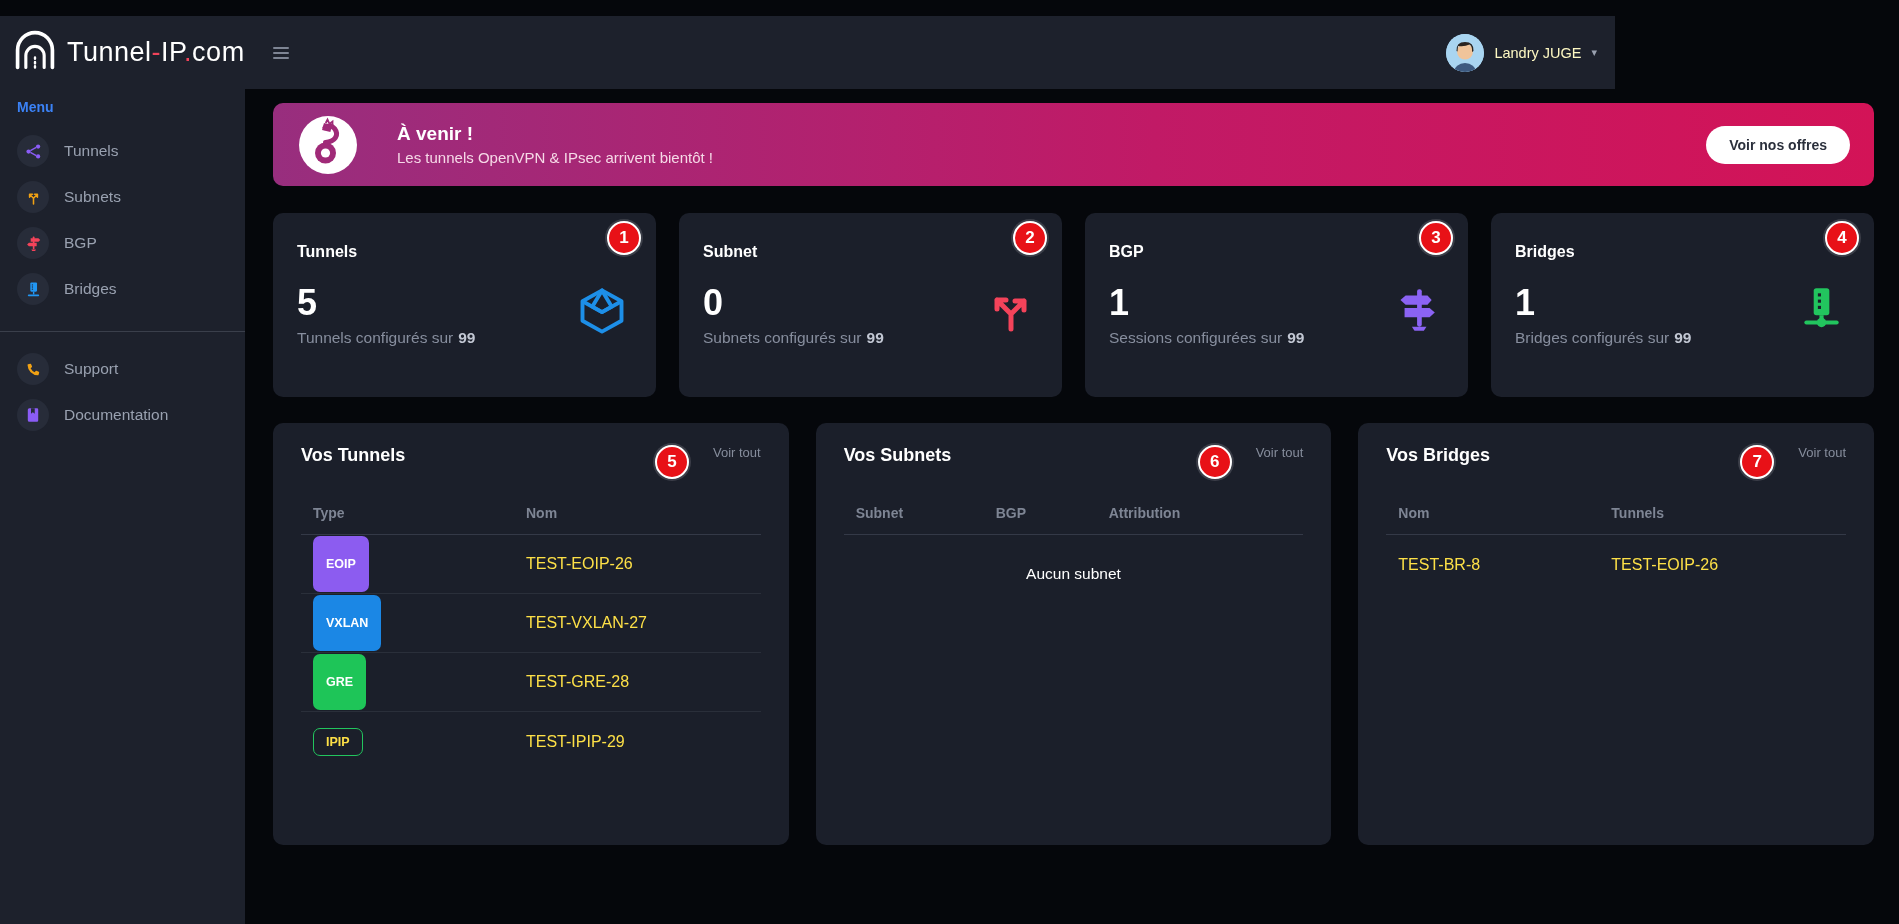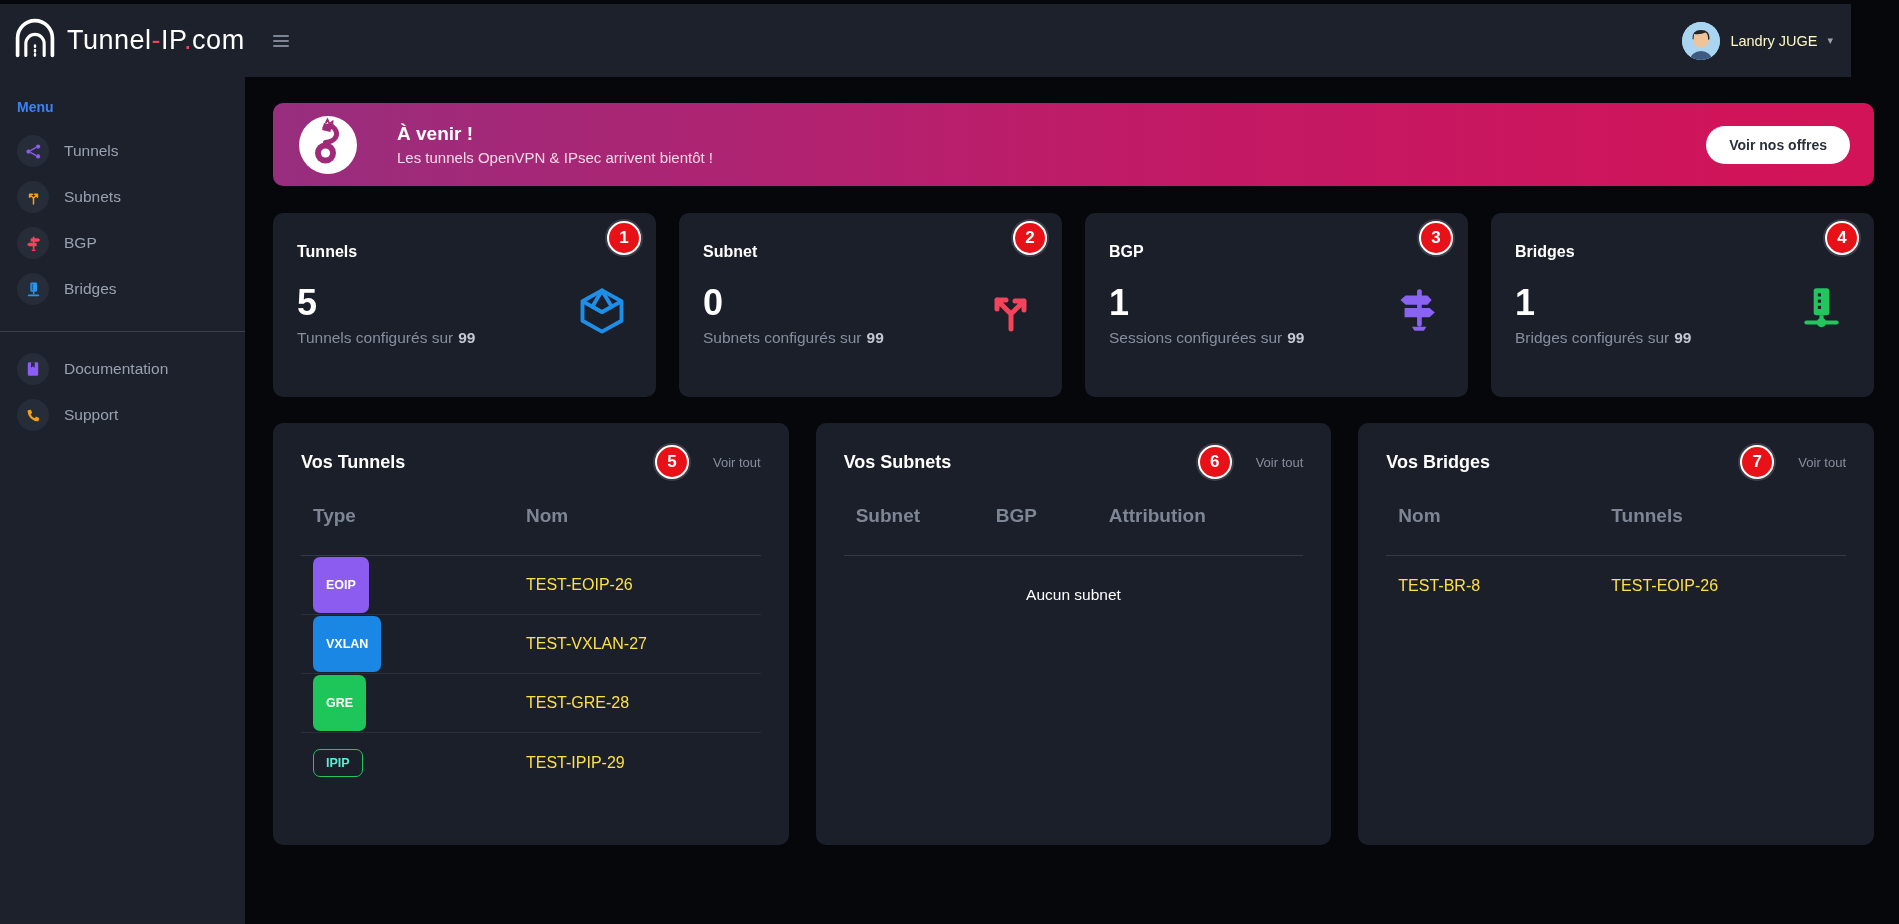--- a/index.html
+++ b/index.html
@@ -1,20 +1,20 @@
 <!DOCTYPE html>
 <html><head>
 <meta charset="utf-8">
 <style>
   * { margin:0; padding:0; box-sizing:border-box; }
   html,body { width:1899px; height:924px; background:#05070b; font-family:"Liberation Sans",sans-serif; overflow:hidden; }
   .stage { position:relative; width:1899px; height:924px; }
 
   
-  .topbar { position:absolute; top:4px; left:0; width:1851px; height:73px; background:#1d212c; display:flex; align-items:center; z-index:5; }
+  .topbar { position:absolute; top:16px; left:0; width:1615px; height:73px; background:#1d212c; display:flex; align-items:center; z-index:5; }
   .logo-wrap { display:flex; align-items:center; gap:10px; padding-left:13px; width:245px; flex-shrink:0; }
   .logo-title { font-size:27px; font-weight:500; color:#ffffff; letter-spacing:.5px; white-space:nowrap; }
   .logo-title .red { color:#f0435a; }
   .hamburger { margin-left:28px; display:flex; flex-direction:column; gap:3px; cursor:pointer; }
   .hamburger span { display:block; width:16px; height:2px; background:#7e8594; border-radius:1px; }
   .user-wrap { margin-left:auto; display:flex; align-items:center; gap:10px; padding-right:18px; cursor:pointer; }
   .avatar { width:38px; height:38px; border-radius:50%; overflow:hidden; background:#a9d5f1; flex-shrink:0; }
   .user-name { color:#fef9c3; font-size:14.5px; font-weight:500; }
   .user-caret { color:#9aa1b0; font-size:11px; }
 
@@ -46,38 +46,38 @@
   .stat-card .num-badge { position:absolute; top:8px; right:15px; }
   .stat-title { font-size:16px; font-weight:bold; color:#ffffff; margin-top:2px; }
   .stat-value { font-size:36px; font-weight:bold; color:#ffffff; margin-top:24px; line-height:1; }
   .stat-caption { font-size:15.5px; color:#878e9e; margin-top:8px; }
   .stat-caption b { color:#c3c8d4; margin-left:5px; }
   .stat-icon { position:absolute; right:28px; top:72px; }
 
   
   .panels-row { margin-top:26px; display:flex; gap:27px; }
   .panel { flex:1; height:422px; background:#1b1f2a; border-radius:10px; padding:22px 28px; }
-  .panel-head { display:flex; align-items:center; }
+  .panel-head { display:flex; align-items:flex-start; }
   .panel-title { font-size:18px; font-weight:bold; color:#ffffff; }
   .panel-head .num-badge { margin-left:auto; }
   .voir-tout { margin-left:24px; color:#868d9c; font-size:13px; cursor:pointer; }
-  .table-head { display:flex; color:#7e8594; font-size:19px; font-weight:bold; margin-top:26px; padding-bottom:28px; border-bottom:1px solid #32364263; border-bottom:1px solid #343947; }
+  .table-head { display:flex; color:#7e8594; font-size:14px; font-weight:bold; margin-top:26px; padding-bottom:13px; border-bottom:1px solid #32364263; border-bottom:1px solid #343947; }
   .cell-a { width:225px; padding-left:12px; }
   .cell-b { flex:1; }
   .sub-a { width:152px; padding-left:12px; }
   .sub-b { width:113px; }
   .sub-c { flex:1; }
   .t-row { display:flex; align-items:center; height:59px; border-bottom:1px solid #2a2f3a; }
   .t-row:last-child { border-bottom:none; }
   .row-name { color:#fde047; font-size:16px; }
   .tag { display:inline-block; font-size:12.5px; font-weight:bold; padding:21px 13px; border-radius:7px; color:#ffffff; text-align:center; }
   .tag-eoip { background:#8c5cf0; }
   .tag-vxlan { background:#1b87e5; }
   .tag-gre { background:#1ec558; }
-  .tag-ipip { background:transparent; border:1.5px solid #22c55e; color:#5eead4; padding:6px 12px; }
+  .tag-ipip { background:transparent; border:1.5px solid #22c55e; color:#fde047; padding:6px 12px; }
   .tag-wg { background:transparent; border:1.5px solid #1e8fe8; color:#3ba1f0; padding:6px 12px; }
   .empty-text { text-align:center; color:#ffffff; font-size:15.5px; margin-top:30px; }
 </style>
 </head>
 <body>
 
 <div class="stage">
 
   <div class="topbar">
     <div class="logo-wrap">
@@ -157,35 +157,35 @@
           <circle cx="10.5" cy="11.5" r="1" fill="#272c39"></circle>
         </svg>
       </span>
       <span class="side-label">Bridges</span>
     </div>
 
     <div class="side-divider"></div>
 
     <div class="side-item">
       <span class="side-icon">
+        <svg width="16" height="16" viewBox="0 0 24 24" fill="#f0a114">
+          <path d="M20.6 16.2 l-3.4-1.5 a1.1 1.1 0 0 0-1.2.3 l-1.5 1.8 a13.4 13.4 0 0 1-6.1-6.1 l1.8-1.5 a1.1 1.1 0 0 0 .3-1.2 L9 4.6 A1.1 1.1 0 0 0 7.7 4 l-3.1.8 a1.1 1.1 0 0 0-.8 1.1 A16 16 0 0 0 19.3 21.4 a1.1 1.1 0 0 0 1.1-.8 l.8-3.1 a1.1 1.1 0 0 0-.6-1.3 z"></path>
+        </svg>
+      </span>
+      <span class="side-label">Support</span>
+    </div>
+
+    <div class="side-item">
+      <span class="side-icon">
         <svg width="16" height="16" viewBox="0 0 24 24" fill="#8b5cf6">
           <path d="M6.5 2 H18 a1.8 1.8 0 0 1 1.8 1.8 V20.2 A1.8 1.8 0 0 1 18 22 H6.5 A2.3 2.3 0 0 1 4.2 19.7 V4.3 A2.3 2.3 0 0 1 6.5 2 z"></path>
           <path d="M9 2 v8 l2.8-2.2 L14.6 10 V2 z" fill="#272c39"></path>
         </svg>
       </span>
       <span class="side-label">Documentation</span>
-    </div>
-
-    <div class="side-item">
-      <span class="side-icon">
-        <svg width="16" height="16" viewBox="0 0 24 24" fill="#f0a114">
-          <path d="M20.6 16.2 l-3.4-1.5 a1.1 1.1 0 0 0-1.2.3 l-1.5 1.8 a13.4 13.4 0 0 1-6.1-6.1 l1.8-1.5 a1.1 1.1 0 0 0 .3-1.2 L9 4.6 A1.1 1.1 0 0 0 7.7 4 l-3.1.8 a1.1 1.1 0 0 0-.8 1.1 A16 16 0 0 0 19.3 21.4 a1.1 1.1 0 0 0 1.1-.8 l.8-3.1 a1.1 1.1 0 0 0-.6-1.3 z"></path>
-        </svg>
-      </span>
-      <span class="side-label">Support</span>
     </div>
   </div>
 
   <div class="main">
 
     <div class="banner">
       <span class="wg-circle">
         <svg width="58" height="58" viewBox="0 0 58 58">
           <circle cx="26.5" cy="37" r="10.5" fill="#a02a78"></circle>
           <circle cx="26.5" cy="37" r="4.6" fill="#ffffff"></circle>

